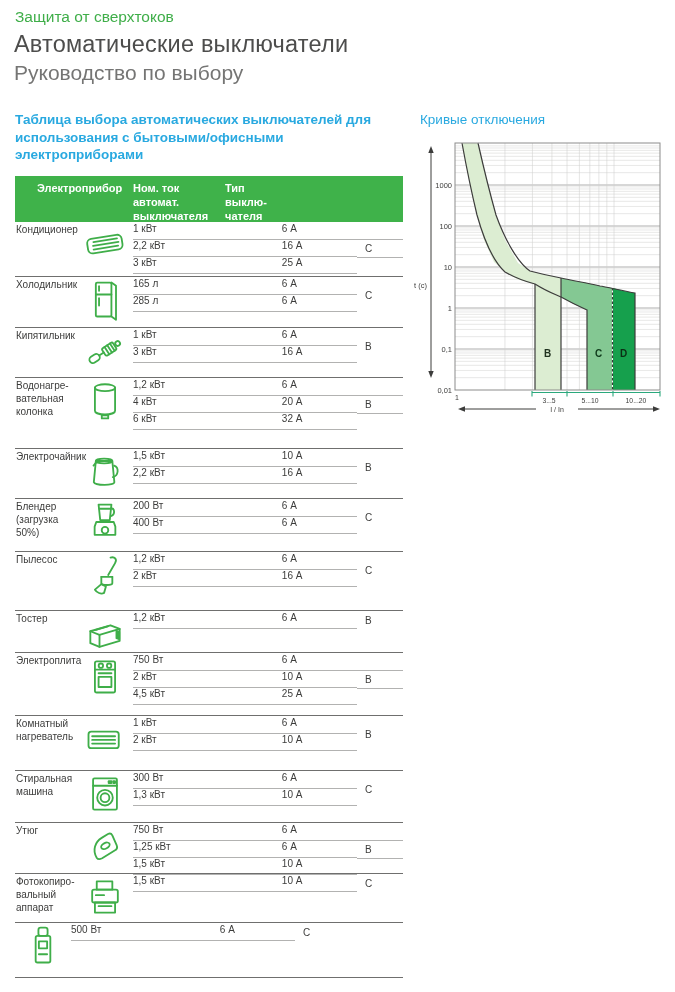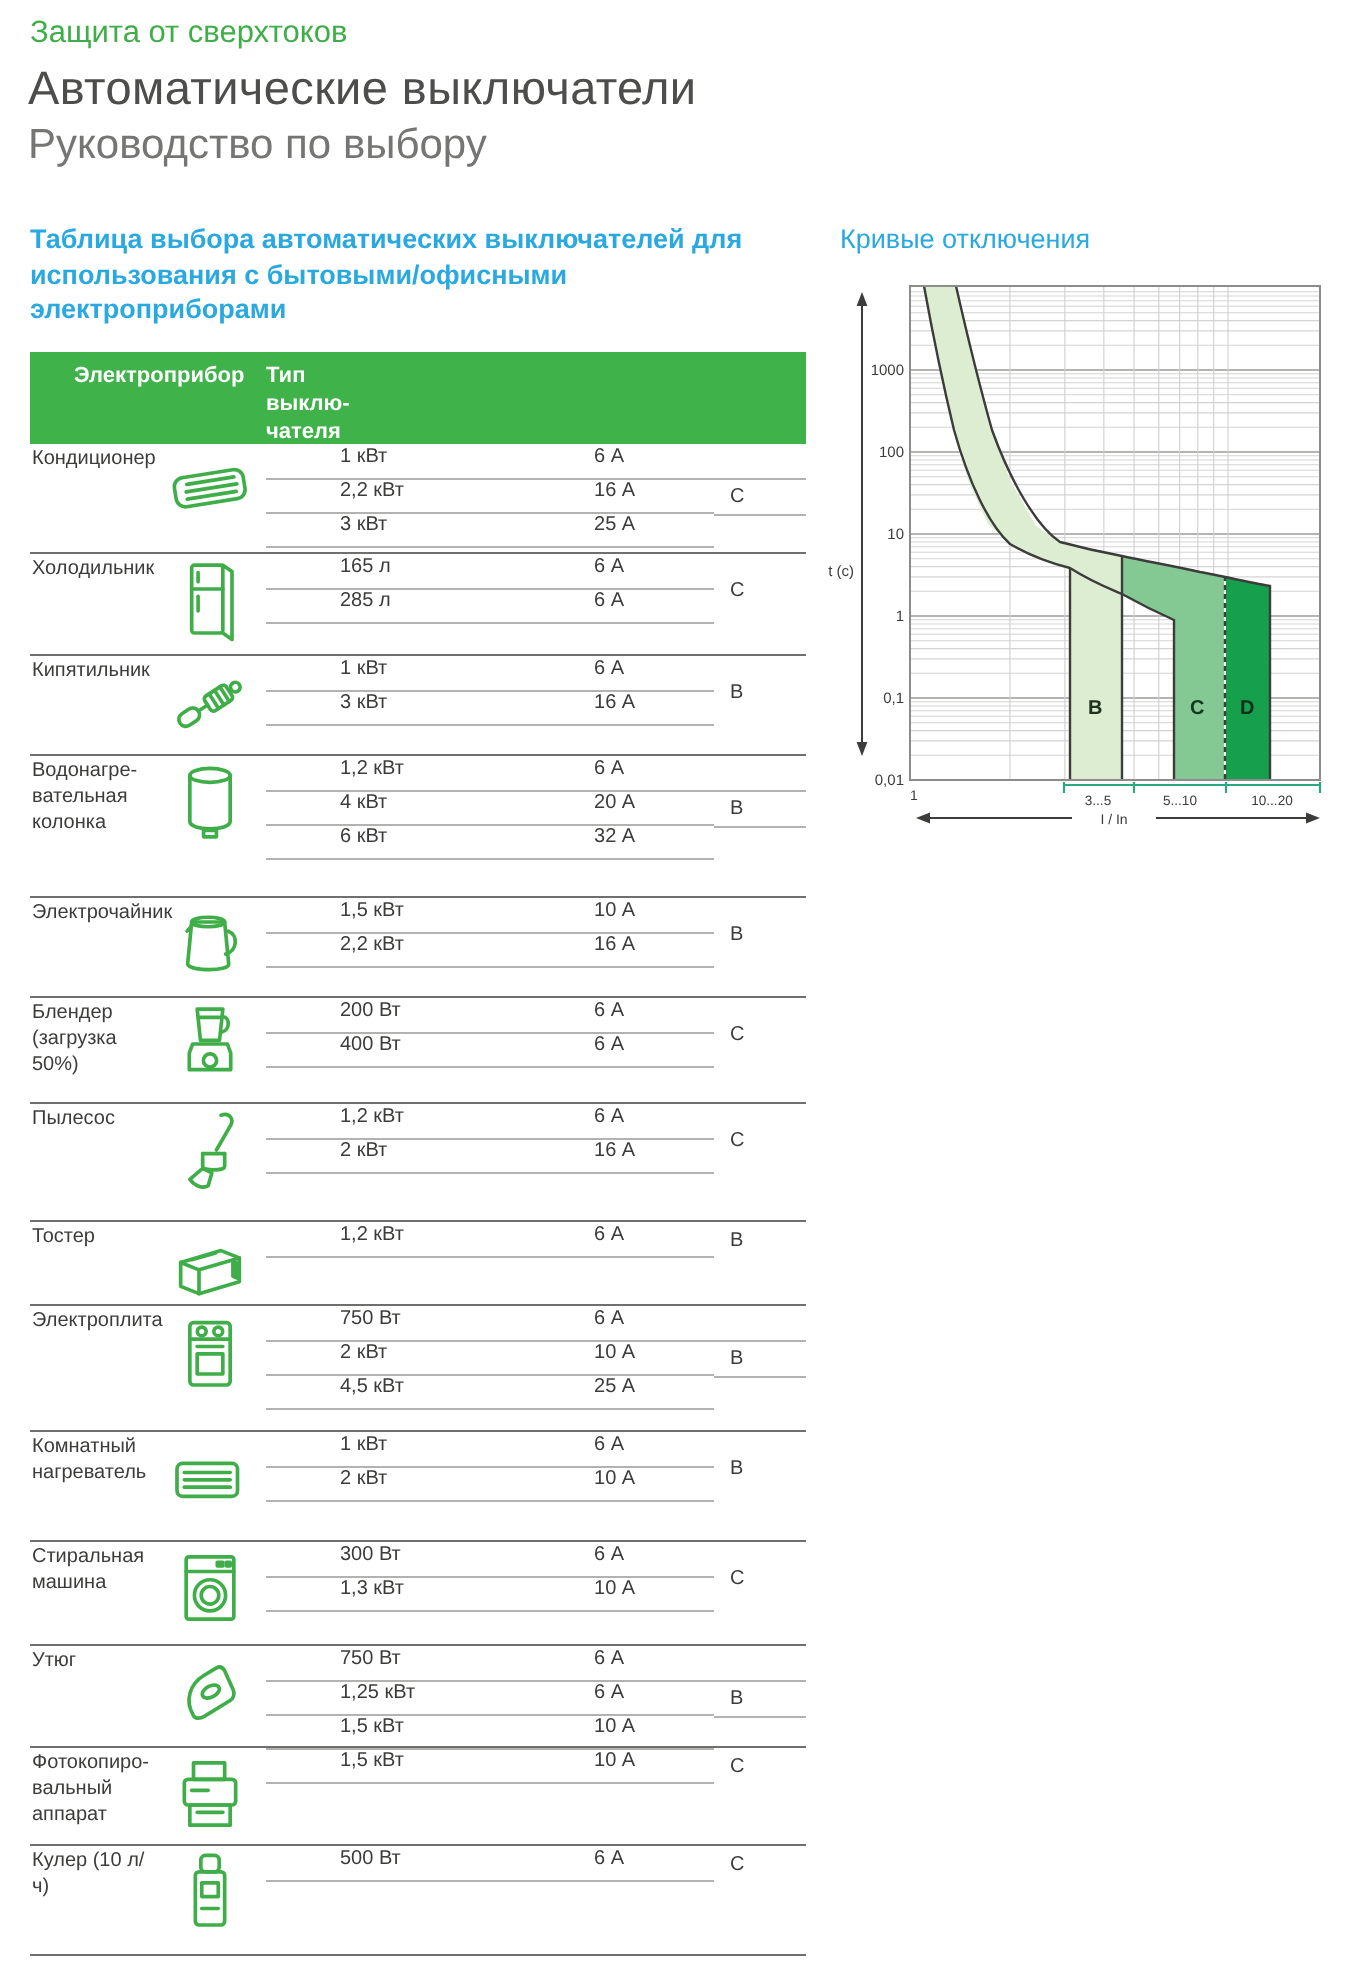--- a/index.html
+++ b/index.html
@@ -26,21 +26,21 @@
   #thead .hc3{width:46px;}
   #tbody{border-bottom:1px solid #6f6f6e;}
   .group{display:flex;box-sizing:border-box;border-top:1px solid #6f6f6e;
          padding-top:1px;font-size:10px;}
   .group:first-child{border-top:none;}
   .g-name{width:62px;padding-left:1px;box-sizing:border-box;line-height:1.3;white-space:pre-line;}
   .g-icon{width:56px;display:flex;justify-content:center;}
   .g-icon svg{width:44px;height:44px;}
   .g-rows{width:224px;}
   .srow{display:flex;height:17px;box-sizing:border-box;border-bottom:1px solid #b2b2b1;}
-  .srow .pw{width:132px;margin-left:37px;}
+  .srow .pw{width:132px;}
   .srow .cur{width:92px;margin-left:41px;}
   .g-type{width:46px;display:flex;flex-direction:column;justify-content:center;box-sizing:border-box;}
   .g-type .letter{padding-left:8px;}
   .g-type .type-box{height:17px;display:flex;align-items:center;
         border-top:1px solid #b2b2b1;border-bottom:1px solid #b2b2b1;}
   
   .group:nth-child(1){height:54px}.group:nth-child(2){height:51px}
   .group:nth-child(3){height:50px}.group:nth-child(4){height:71px}
   .group:nth-child(5){height:50px}.group:nth-child(6){height:53px}
   .group:nth-child(7){height:59px}.group:nth-child(8){height:42px}
@@ -56,20 +56,23 @@
 
 <div class="abs" id="kicker">Защита от сверхтоков</div>
 <div class="abs" id="page-title">Автоматические выключатели</div>
 <div class="abs" id="page-subtitle">Руководство по выбору</div>
 <div class="abs" id="table-intro">Таблица выбора автоматических выключателей для использования с бытовыми/офисными электроприборами</div>
 <div class="abs" id="chart-title">Кривые отключения</div>
 
 <div class="abs" id="sel-table">
   <div id="thead">
     <div class="hc0">Электроприбор</div>
+    <div class="hc2">Ном. ток
+автомат.
+выключателя</div>
     <div class="hc3">Тип
 выклю-
 чателя</div>
   </div>
   <div id="tbody">
       <div class="group">
         <div class="g-name">Кондиционер</div>
         <div class="g-icon">
           <svg viewBox="0 0 48 48">
             <g fill="none" stroke="#3fae49" stroke-width="2" stroke-linecap="round" stroke-linejoin="round" transform="rotate(-9 24 24)">
@@ -431,21 +434,20 @@
           <div class="srow">
             <div class="pw">1,5 кВт</div>
             <div class="cur">10 А</div>
           </div>
         </div>
         <div class="g-type" style="height: 17px;">
           <span class="letter">C</span>
         </div>
       </div>
       <div class="group">
-        <div class="g-name">Кулер (10 л/ч)</div>
         <div class="g-icon">
           <svg viewBox="0 0 48 48">
             <g fill="none" stroke="#3fae49" stroke-width="2" stroke-linecap="round" stroke-linejoin="round">
               <rect x="19" y="4" width="10" height="9" rx="2.5"></rect>
               <rect x="16" y="13" width="16" height="29" rx="2"></rect>
               <rect x="19.5" y="19" width="9" height="7.5"></rect>
               <line x1="19.5" y1="33" x2="28.5" y2="33"></line>
             </g>
           </svg>
         </div>

